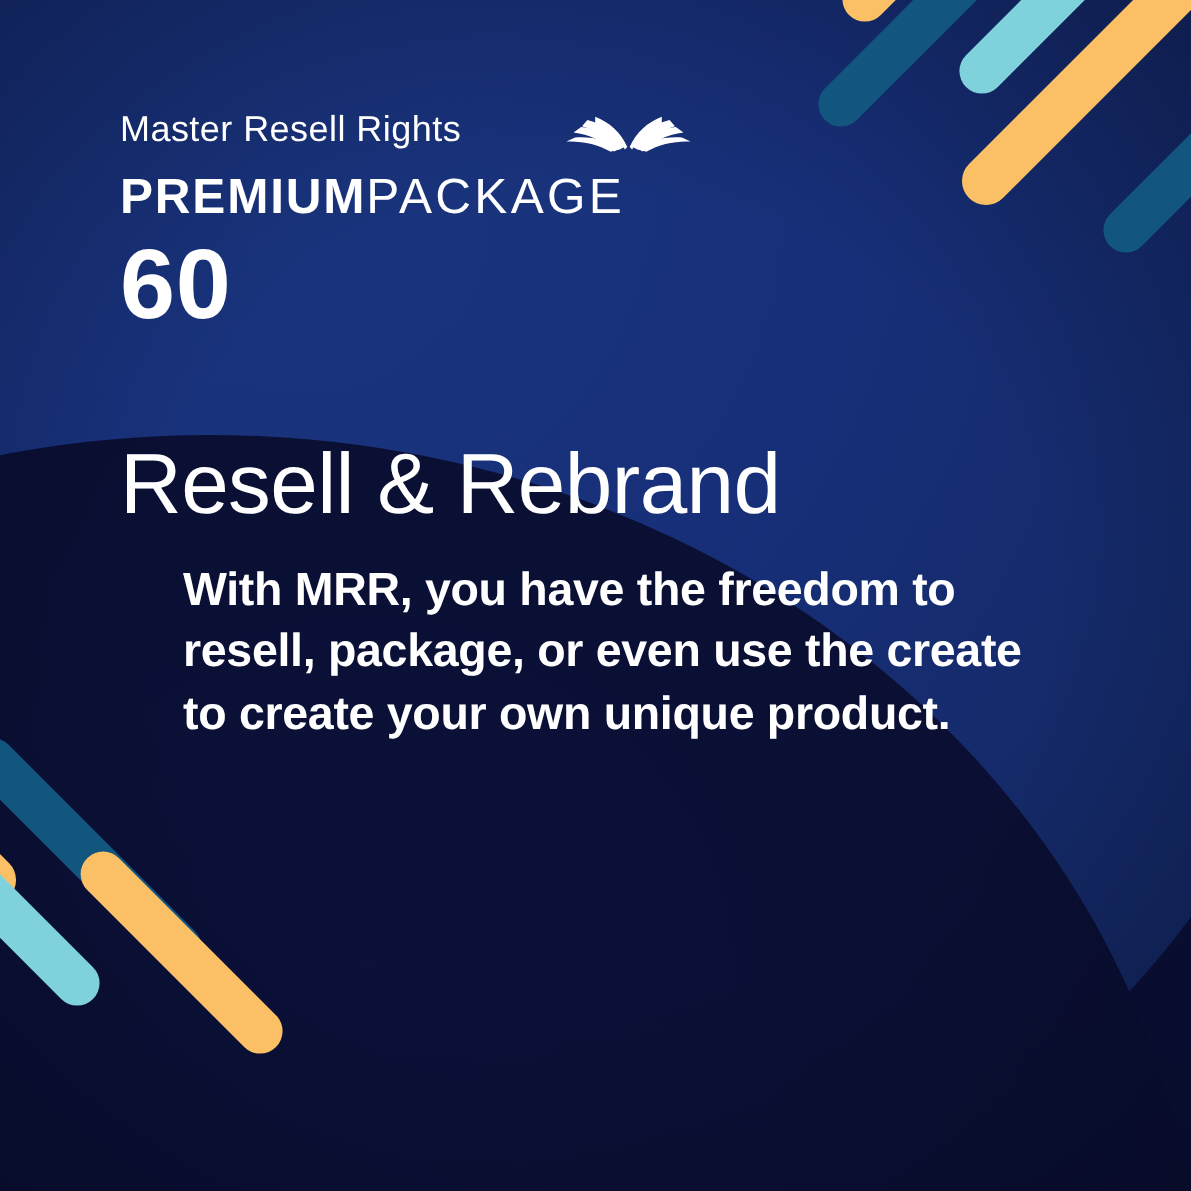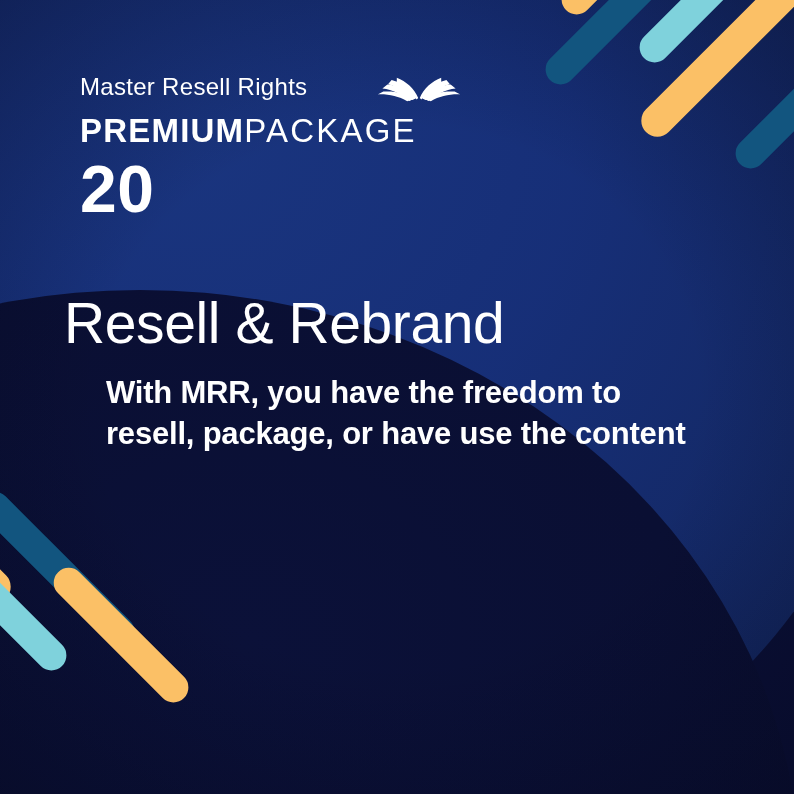--- a/index.html
+++ b/index.html
@@ -102,21 +102,21 @@
     color: #ffffff;
     font-size: 66px;
     font-weight: 700;
     line-height: 1.05;
     letter-spacing: 0.5px;
   }
 
   
   .main {
     position: absolute;
-    left: 64px;
+    left: 80px;
     top: 292px;
     width: 660px;
   }
   .headline {
     color: #ffffff;
     font-size: 57px;
     font-weight: 400;
     line-height: 1.12;
     letter-spacing: -0.4px;
     margin: 0;
@@ -177,25 +177,26 @@
             <path d="M51.8 30.4 C61.4 25.2 72.6 22.8 83.6 23.6 L89.4 26.4 C79.0 25.9 68.6 28.2 59.8 33.2 Z"></path>
           </g>
         </svg>
       </span>
     </div>
 
     <div class="package-line">
       <span class="package-bold">PREMIUM</span><span class="package-light">PACKAGE</span>
     </div>
 
-    <div class="count">20</div>
+    <div class="count">60</div>
   </div>
 
   <div class="main">
     <h1 class="headline">Resell &amp; Rebrand</h1>
 
     <p class="body-copy" id="body-copy">
         <span class="ln">With MRR, you have the freedom to</span>
-        <span class="ln">resell, package, or have use the content</span>
+        <span class="ln">resell, package, or even use the create</span>
+        <span class="ln">to create your own unique product.</span>
       </p>
   </div>
 
 </div>
 
 </body></html>

